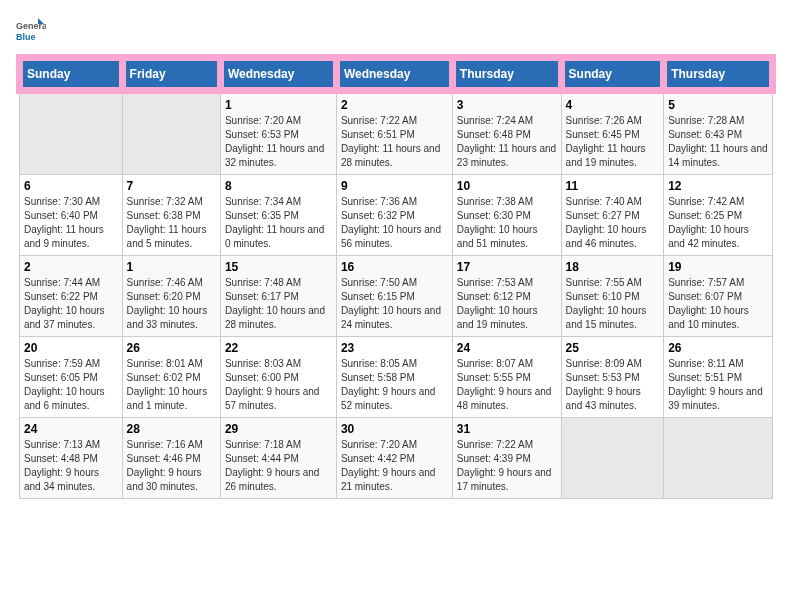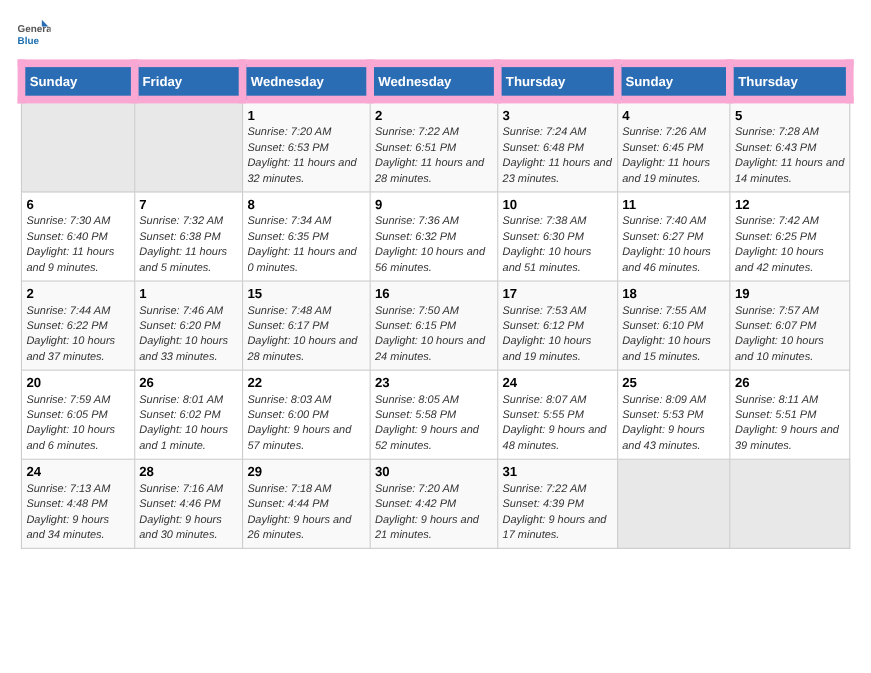--- a/index.html
+++ b/index.html
@@ -60,21 +60,20 @@
     .day-number {
       font-weight: bold;
       font-size: 12px;
       display: block;
       margin-bottom: 2px;
     }
     .day-info {
       font-size: 10px;
       color: #333;
       line-height: 1.4;
-      font-style: italic;
     }
     .empty-cell {
       background: #efefef !important;
     }
     tbody tr:nth-child(odd) td.empty-cell {
       background: #e8e8e8 !important;
     }
   </style>
 </head>
 <body>

